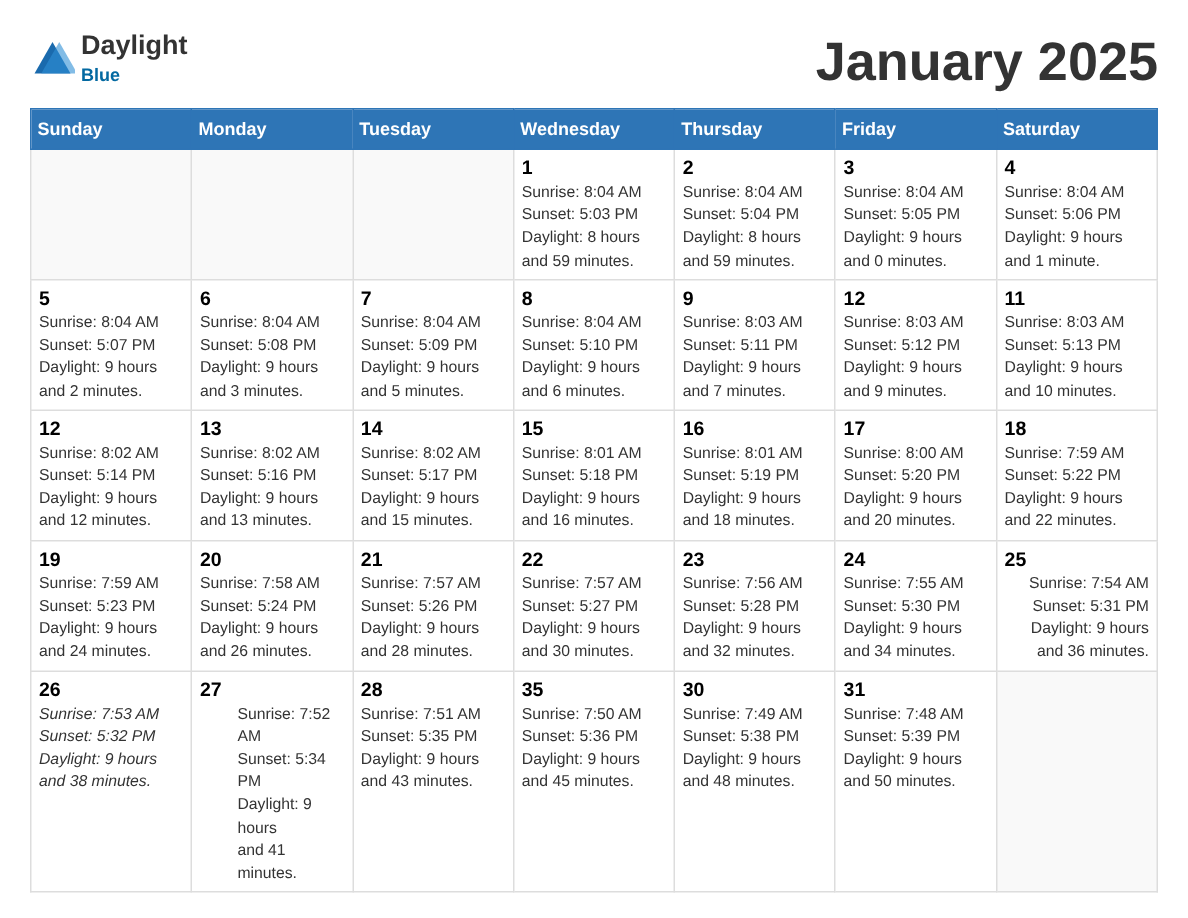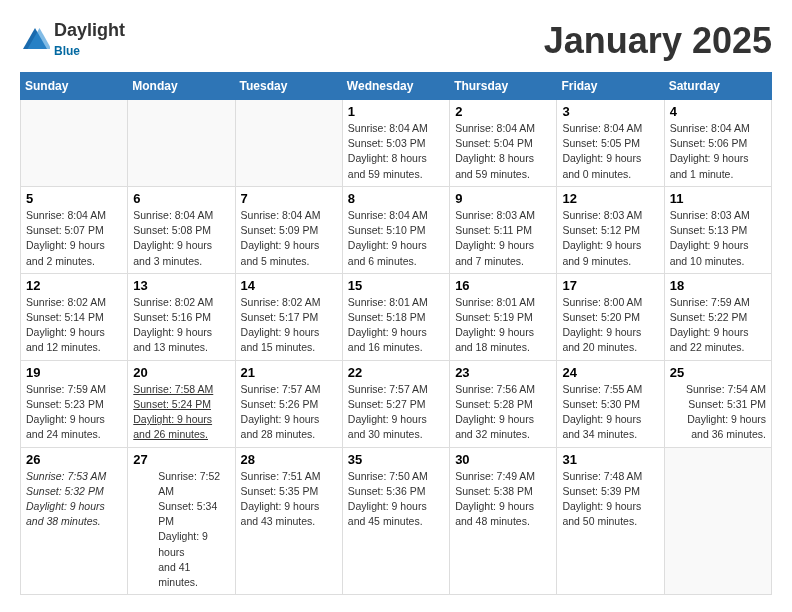--- a/index.html
+++ b/index.html
@@ -246,21 +246,21 @@
       <tr>
         <td>
           <div class="day-num">19</div>
           <div class="day-info" style="white-space: pre-line;">Sunrise: 7:59 AM
 Sunset: 5:23 PM
 Daylight: 9 hours
 and 24 minutes.</div>
         </td>
         <td>
           <div class="day-num">20</div>
-          <div class="day-info" style="white-space: pre-line; text-decoration: underline;">Sunrise: 7:58 AM
+          <div class="day-info" style="white-space: pre-line;">Sunrise: 7:58 AM
 Sunset: 5:24 PM
 Daylight: 9 hours
 and 26 minutes.</div>
         </td>
         <td>
           <div class="day-num">21</div>
           <div class="day-info" style="white-space: pre-line;">Sunrise: 7:57 AM
 Sunset: 5:26 PM
 Daylight: 9 hours
 and 28 minutes.</div>

